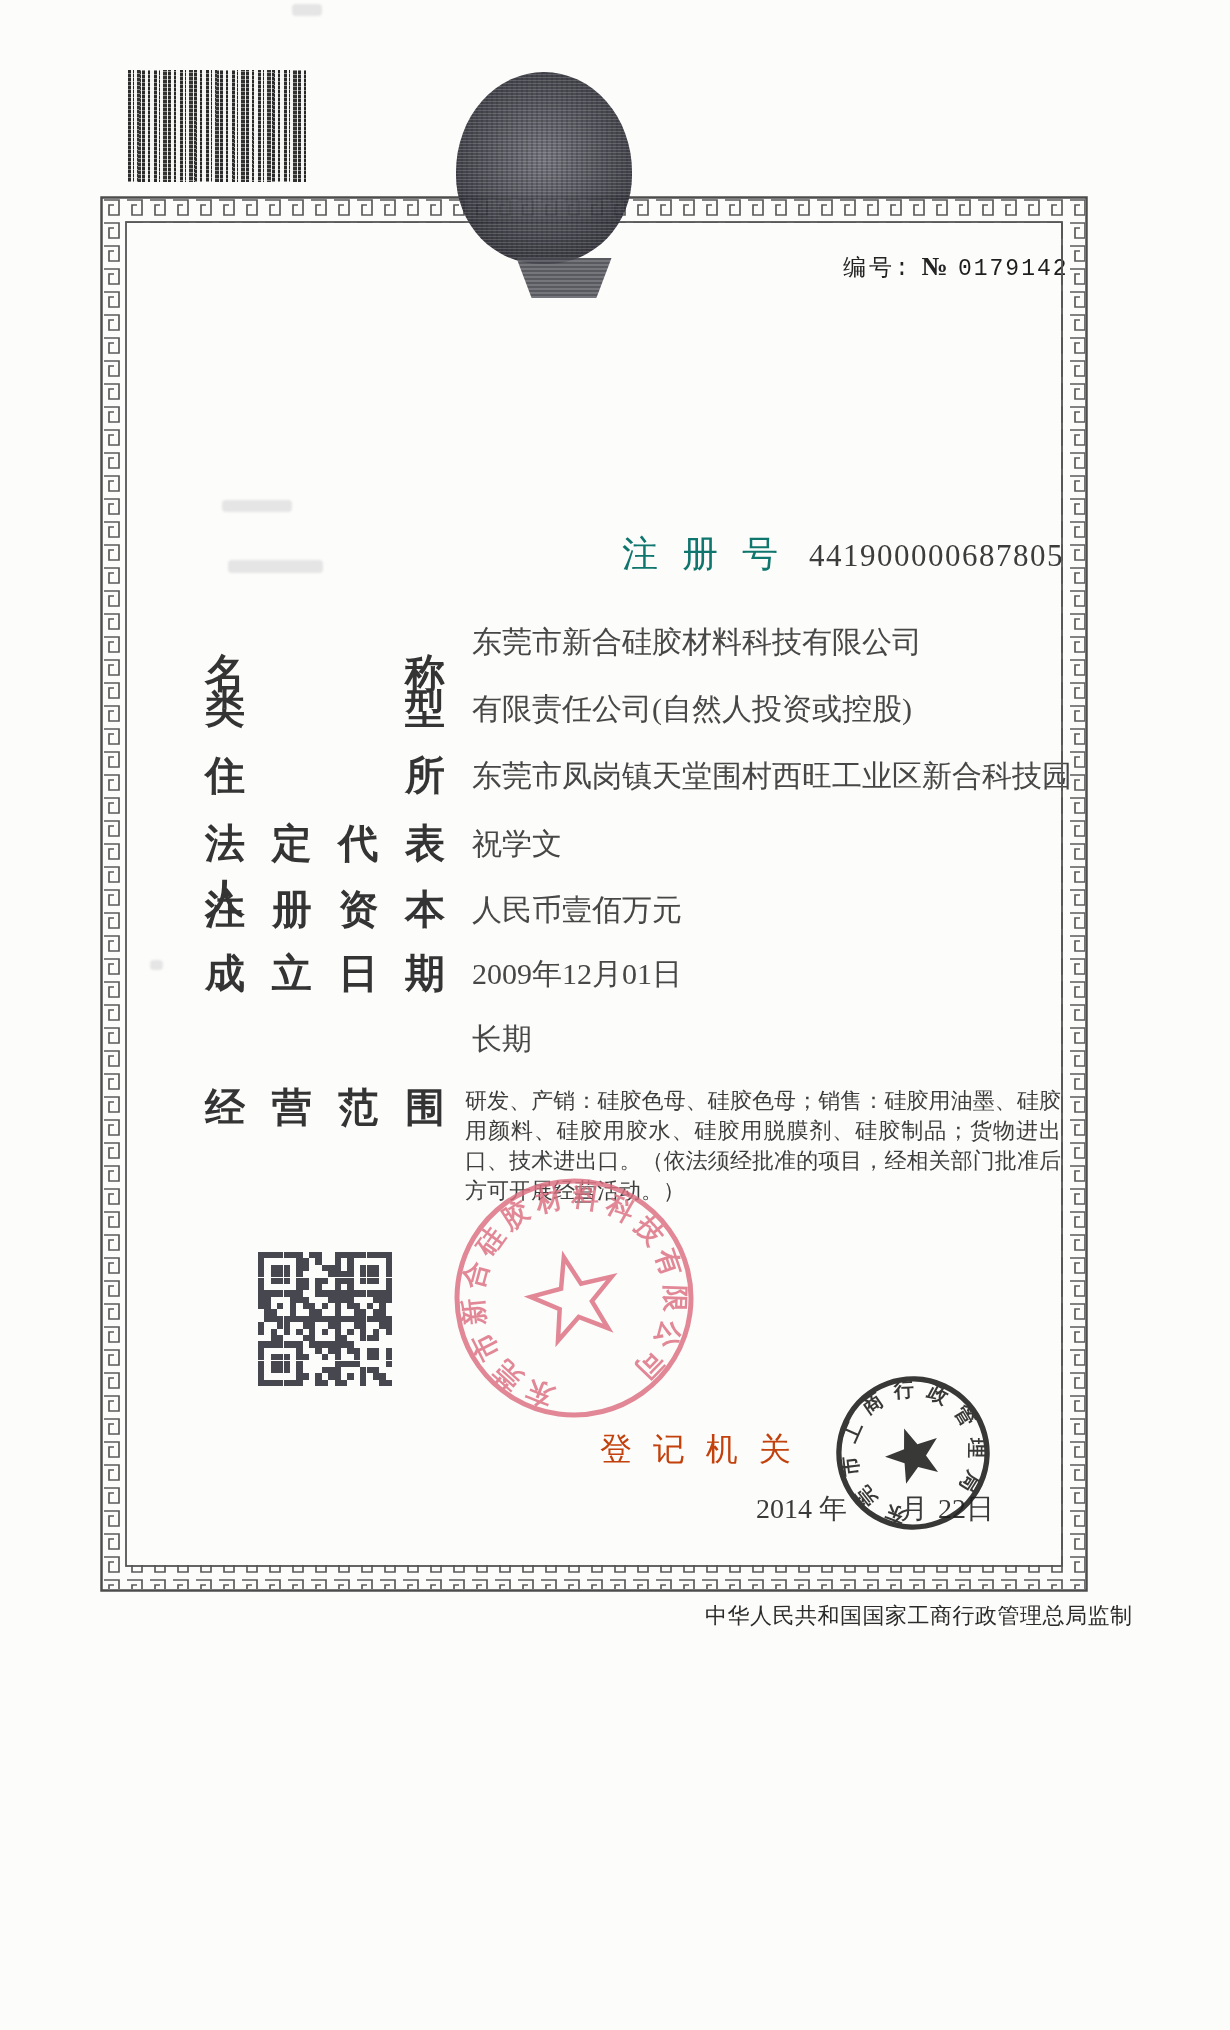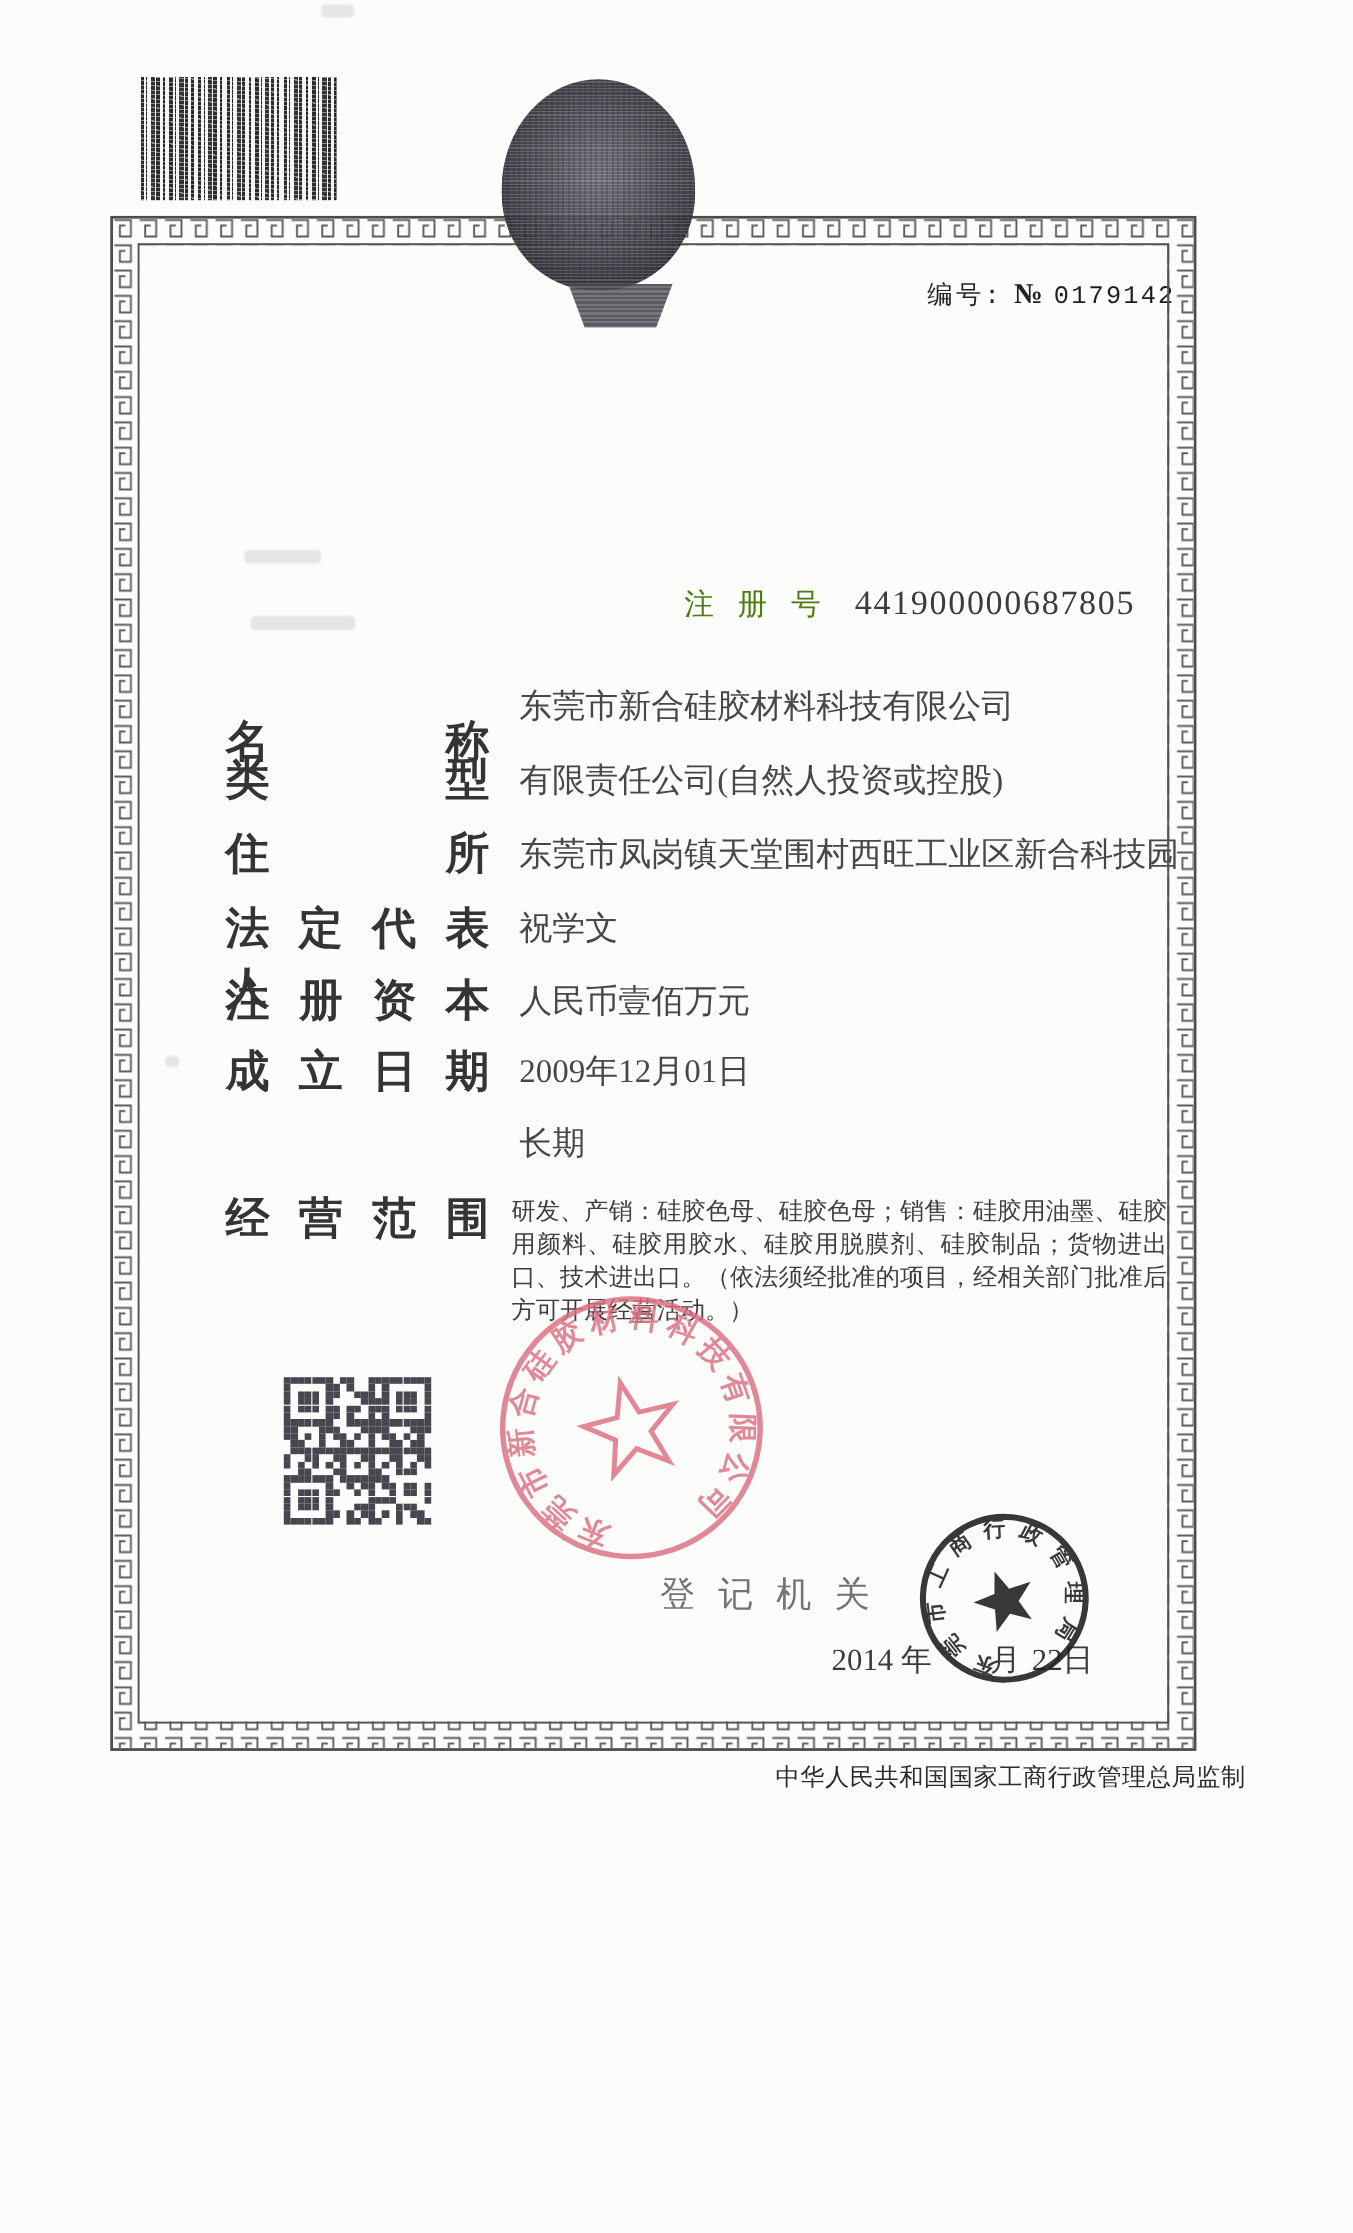--- a/index.html
+++ b/index.html
@@ -39,41 +39,41 @@
   .serial .sym{font-size:26px;font-weight:bold;font-family:"Liberation Serif",serif;}
   .serial .num{font-size:23px;font-family:"Liberation Mono",monospace;letter-spacing:2px;color:#1e1e1e;}
 
   
   .title{left:278px;top:350px;width:636px;font-size:140px;line-height:1.1;font-weight:900;
     color:#2b2b2b;text-align:justify;text-align-last:justify;letter-spacing:0;
     text-shadow:1px 1px 0 rgba(60,60,60,.35);}
 
   
   .regline{left:622px;top:530px;display:flex;align-items:baseline;}
-  .regline .lab{font-size:27px;color:#4d7c0f;letter-spacing:7px;}
+  .regline .lab{font-size:36px;color:#0f766e;letter-spacing:7px;}
   .regline .num{margin-left:24px;font-size:31px;letter-spacing:1.5px;color:#3c3c3c;
     font-family:"Liberation Serif",serif;}
 
   
   .flabel{left:205px;width:240px;font-size:40px;font-weight:600;color:#343434;
     text-align:justify;text-align-last:justify;}
   .fvalue{left:472px;font-size:30px;color:#474747;font-family:"Liberation Serif",serif;white-space:nowrap;}
   .fpara{left:465px;top:1086px;width:596px;font-size:22px;line-height:30px;color:#3e3e3e;
     text-align:justify;font-family:"Liberation Serif",serif;}
 
   
   .qr{left:258px;top:1252px;width:134px;height:134px;}
   .qr i{position:absolute;background:#47474f;}
 
   
   .seal-red{left:449px;top:1173px;transform:rotate(-14deg);opacity:.82;z-index:4;}
   .seal-black{left:833px;top:1373px;transform:rotate(-20deg);opacity:.88;z-index:5;}
 
   
-  .registrar{left:600px;top:1428px;font-size:32px;letter-spacing:6px;color:#737373;font-weight:500;}
+  .registrar{left:600px;top:1428px;font-size:32px;letter-spacing:6px;color:#c2410c;font-weight:500;}
   .date-part{top:1490px;font-size:28px;color:#3a3a3a;font-family:"Liberation Serif",serif;}
   .dp-year{left:756px;}
   .dp-month{left:900px;}
   .dp-day{left:938px;}
 
   
   .footer-left{left:103px;top:1601px;font-size:20px;color:#2f2f2f;font-family:"Liberation Serif",serif;}
   .footer-right{left:705px;top:1601px;font-size:22px;color:#2b2b2b;font-family:"Liberation Serif",serif;letter-spacing:0.5px;}
 
   

